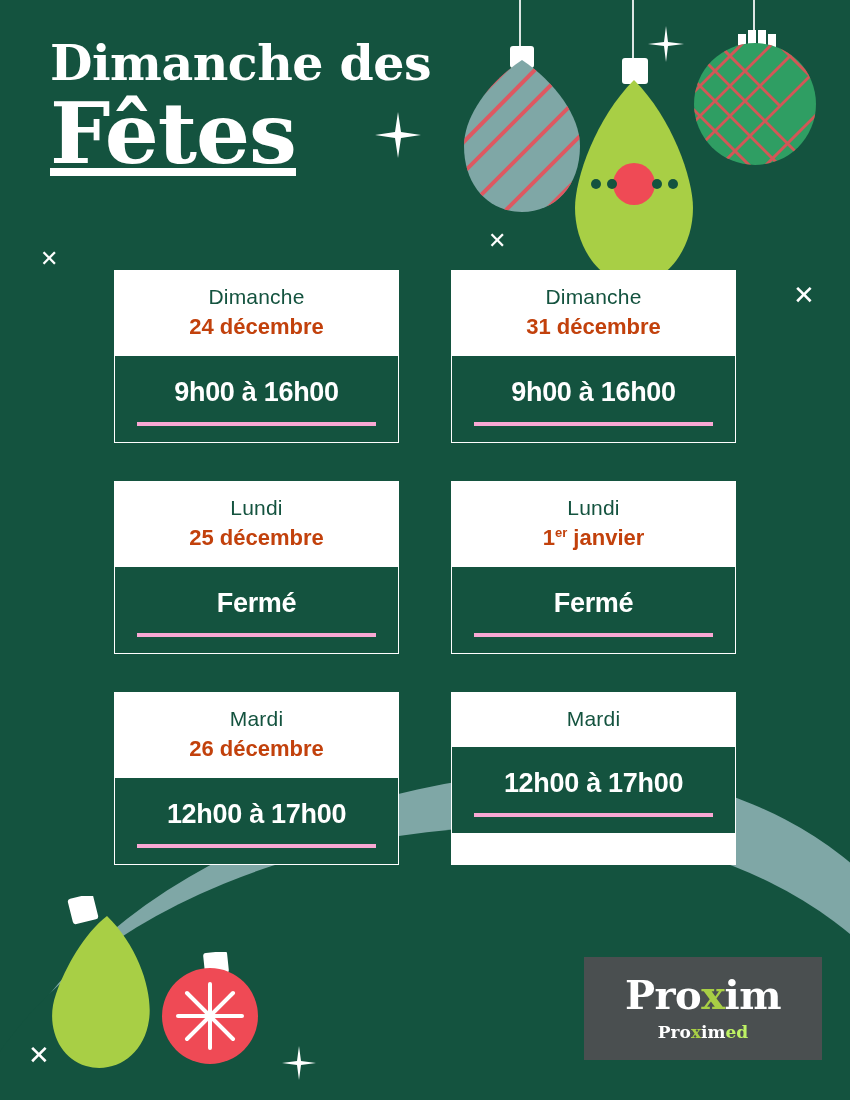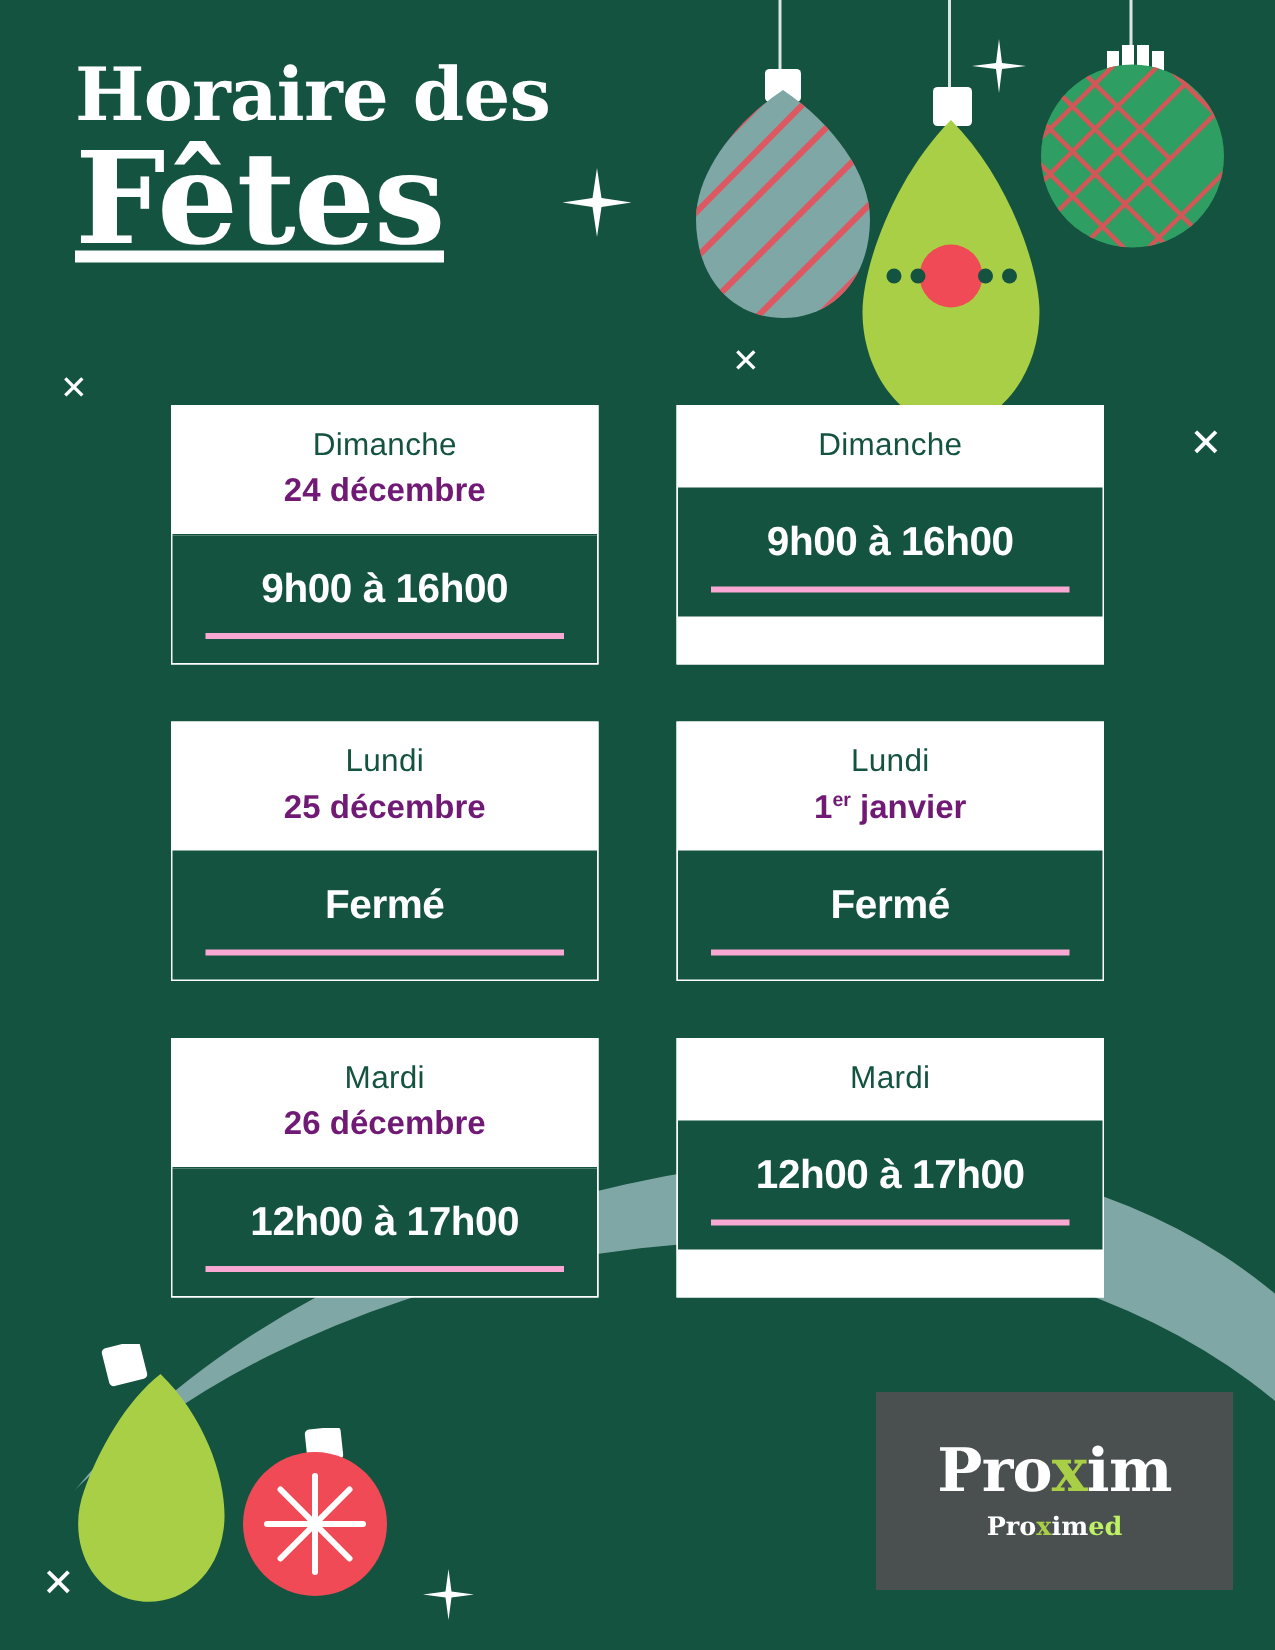--- a/index.html
+++ b/index.html
@@ -120,21 +120,21 @@
     border-bottom: 1px solid #14533f;
   }
   .card-day {
     font-size: 21px;
     color: #14533f;
     letter-spacing: 0.2px;
   }
   .card-date {
     font-size: 22px;
     font-weight: bold;
-    color: #701a75;
+    color: #c2410c;
     margin-top: 5px;
   }
   .card-date sup {
     font-size: 13px;
     vertical-align: super;
   }
   .card-bottom {
     background: #14533f;
     padding: 20px 22px 16px 22px;
     text-align: center;
@@ -151,21 +151,21 @@
   .card-wrap-border {
     border: 1px solid #ffffff;
   }
 
   
   .logo-box {
     position: absolute;
     right: 28px;
     bottom: 40px;
     width: 238px;
-    height: 132px;
+    height: 103px;
     background: #4a4f50;
     z-index: 9;
     display: flex;
     flex-direction: column;
     align-items: center;
     justify-content: center;
   }
   .logo-main {
     font-size: 40px;
     font-weight: bold;
@@ -260,21 +260,21 @@
         <line x1="-30" y1="50" x2="130" y2="210"></line>
         <line x1="-20" y1="90" x2="110" y2="220"></line>
         <line x1="10" y1="-60" x2="180" y2="110"></line>
         <line x1="45" y1="-70" x2="200" y2="85"></line>
         <line x1="80" y1="-75" x2="210" y2="55"></line>
       </g>
     </g>
   </svg>
 
   <div class="title-block">
-    <div class="title-line1">Horaire des</div>
+    <div class="title-line1">Dimanche des</div>
     <div class="title-line2">Fêtes</div>
   </div>
 
   <svg class="sparkle" style="left:375px; top:112px;" width="46" height="46" viewBox="0 0 46 46">
     <path d="M23 0 L26 20 L46 23 L26 26 L23 46 L20 26 L0 23 L20 20 Z" fill="#ffffff"></path>
   </svg>
   <svg class="sparkle" style="left:648px; top:26px;" width="36" height="36" viewBox="0 0 36 36">
     <path d="M18 0 L20 16 L36 18 L20 20 L18 36 L16 20 L0 18 L16 16 Z" fill="#ffffff"></path>
   </svg>
   <svg class="sparkle" style="left:282px; top:1046px;" width="34" height="34" viewBox="0 0 34 34">
@@ -294,20 +294,21 @@
           <div class="card-day">Dimanche</div>
           <div class="card-date">24 décembre</div>
         </div>
         <div class="card-bottom">
           <span class="card-hours">9h00 à 16h00</span>
         </div>
       </div>
       <div class="card card-wrap-border">
         <div class="card-top">
           <div class="card-day">Dimanche</div>
+          <div class="card-date">31 décembre</div>
         </div>
         <div class="card-bottom">
           <span class="card-hours">9h00 à 16h00</span>
         </div>
       </div>
     </div>
 
     <div class="row">
       <div class="card card-wrap-border">
         <div class="card-top">

